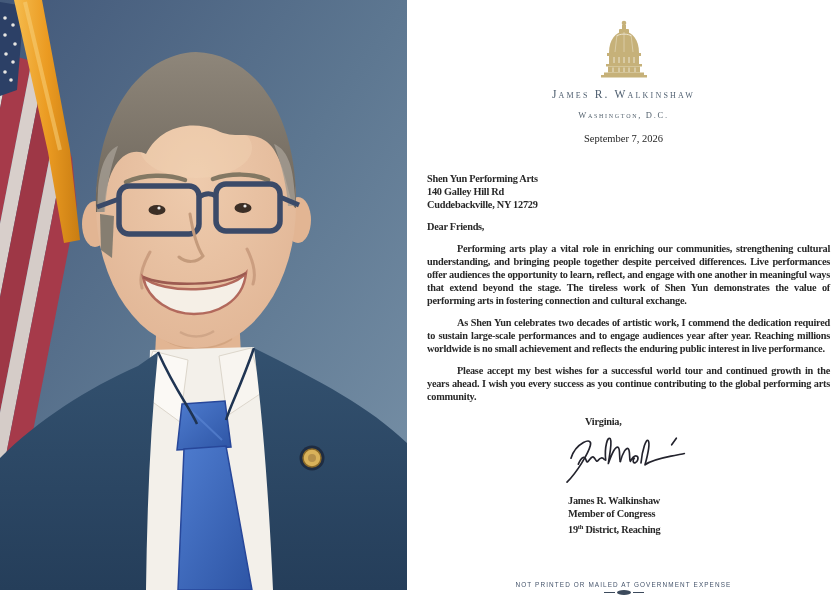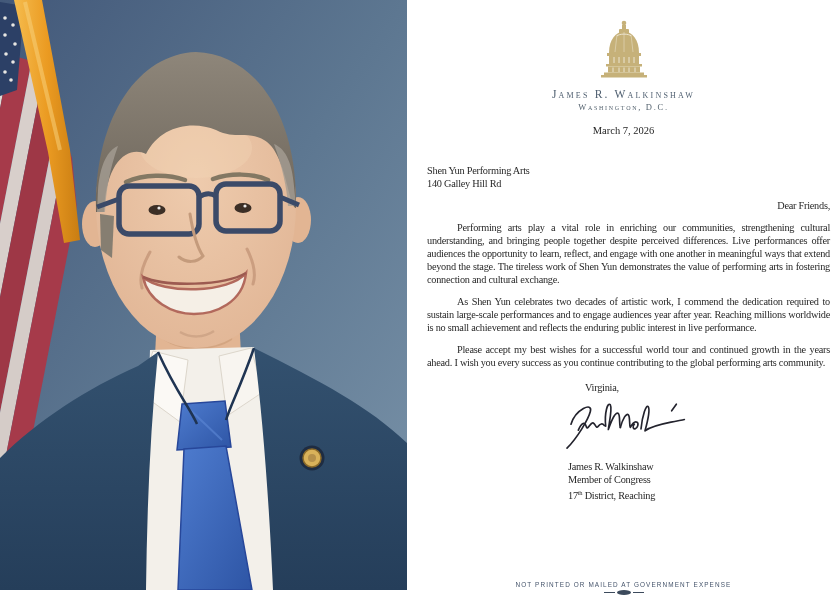--- a/index.html
+++ b/index.html
@@ -8,26 +8,26 @@
 
   
   .photo{position:absolute;left:0;top:0;width:407px;height:590px;overflow:hidden;}
   .photo svg{display:block;}
 
   
   .letter{position:absolute;left:407px;top:0;width:433px;height:600px;background:#fff;
           color:#2b2b2b;border-radius:9px;}
   .letterhead{text-align:center;padding-top:19px;}
   .lh-name{font-variant:small-caps;font-size:11.5px;letter-spacing:2.2px;color:#4f5f70;margin-top:5px;}
-  .lh-loc{font-variant:small-caps;font-size:8.5px;letter-spacing:1.7px;color:#55636f;margin-top:2px;}
+  .lh-loc{font-variant:small-caps;font-size:8.5px;letter-spacing:1.7px;color:#55636f;margin-top:10px;}
   .date{text-align:center;font-size:10.5px;margin-top:13px;color:#262626;}
-  .body-block{padding:0 10px 0 20px;font-size:10.3px;line-height:13px;letter-spacing:-0.25px;color:#282828;}
+  .body-block{padding:0 10px 0 20px;font-size:10.3px;line-height:13px;letter-spacing:-0.25px;color:#282828;font-weight:bold;}
   .recipient{margin-top:28px;}
   .recipient div{white-space:nowrap;}
-  .salutation{margin-top:9px;text-align:right;}
+  .salutation{margin-top:9px;}
   p.para{margin:9px 0 0 0;text-indent:30px;text-align:justify;}
   .closing{margin:12px 0 0 158px;}
   .signature{margin:4px 0 0 134px;}
   .signer{margin:2px 0 0 141px;line-height:13px;}
   .signer sup{font-size:6.5px;}
   .footer{position:absolute;left:0;right:0;bottom:4px;text-align:center;
           font-family:"Liberation Sans",sans-serif;font-size:6.4px;letter-spacing:1.1px;color:#44536a;}
   .ornament{display:block;margin:1px auto 0;}
 </style>
 </head>
@@ -201,26 +201,27 @@
           <path d="M21,17 C23,14.5 33,14.5 35,17" fill="none"></path>
           <line x1="28" y1="13" x2="28" y2="33" opacity="0.5"></line>
           <line x1="21" y1="15.5" x2="19" y2="33" opacity="0.5"></line>
           <line x1="35" y1="15.5" x2="37" y2="33" opacity="0.5"></line>
         </g>
       </svg>
       <div class="lh-name">James R. Walkinshaw</div>
       <div class="lh-loc">Washington, D.C.</div>
     </div>
 
-    <div class="date">March 7, 2026</div>
+    <div class="date">September 7, 2026</div>
 
     <div class="body-block">
       <div class="recipient">
         <div>Shen Yun Performing Arts</div>
         <div>140 Galley Hill Rd</div>
+        <div>Cuddebackville, NY 12729</div>
       </div>
 
       <div class="salutation">Dear Friends,</div>
 
       <p class="para">Performing arts play a vital role in enriching our communities, strengthening cultural understanding, and bringing people together despite perceived differences. Live performances offer audiences the opportunity to learn, reflect, and engage with one another in meaningful ways that extend beyond the stage. The tireless work of Shen Yun demonstrates the value of performing arts in fostering connection and cultural exchange.</p>
       <p class="para">As Shen Yun celebrates two decades of artistic work, I commend the dedication required to sustain large-scale performances and to engage audiences year after year. Reaching millions worldwide is no small achievement and reflects the enduring public interest in live performance.</p>
       <p class="para">Please accept my best wishes for a successful world tour and continued growth in the years ahead. I wish you every success as you continue contributing to the global performing arts community.</p>
 
       <div class="closing">Virginia,</div>
 
@@ -233,21 +234,21 @@
             <path d="M178,88 C186,60 196,44 202,50 C208,56 204,80 208,88 C214,76 220,68 228,72 C234,76 230,90 222,92 C216,93 214,84 220,78"></path>
             <path d="M240,92 C244,52 256,16 262,26 C268,36 258,76 252,98 C270,84 300,78 330,72 C348,68 362,66 370,64"></path>
             <path d="M332,38 L346,18"></path>
           </g>
         </svg>
       </div>
 
       <div class="signer">
         <div>James R. Walkinshaw</div>
         <div>Member of Congress</div>
-        <div><span>17</span><sup>th</sup><span> District, Reaching</span></div>
+        <div><span>19</span><sup>th</sup><span> District, Reaching</span></div>
       </div>
     </div>
 
     <div class="footer">
       <span>NOT PRINTED OR MAILED AT GOVERNMENT EXPENSE</span>
       <svg class="ornament" width="42" height="7" viewBox="0 0 42 7">
         <line x1="1" y1="3.5" x2="12" y2="3.5" stroke="#3c4a5c" stroke-width="1"></line>
         <ellipse cx="21" cy="3.5" rx="7" ry="2.6" fill="#3c4a5c"></ellipse>
         <line x1="30" y1="3.5" x2="41" y2="3.5" stroke="#3c4a5c" stroke-width="1"></line>
       </svg>

